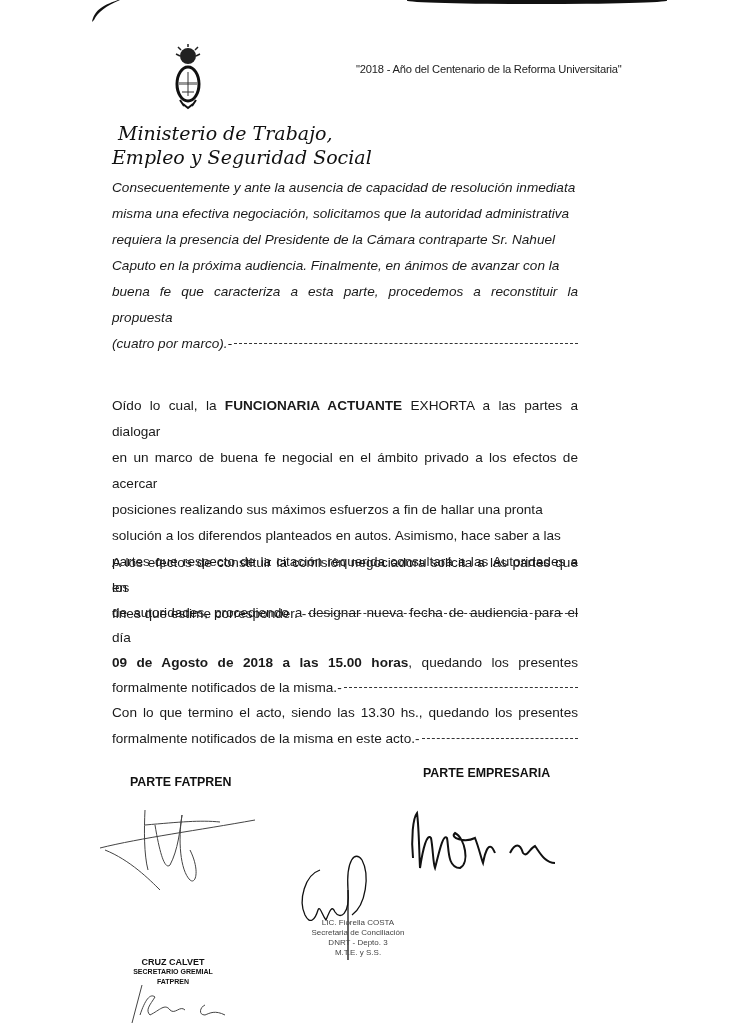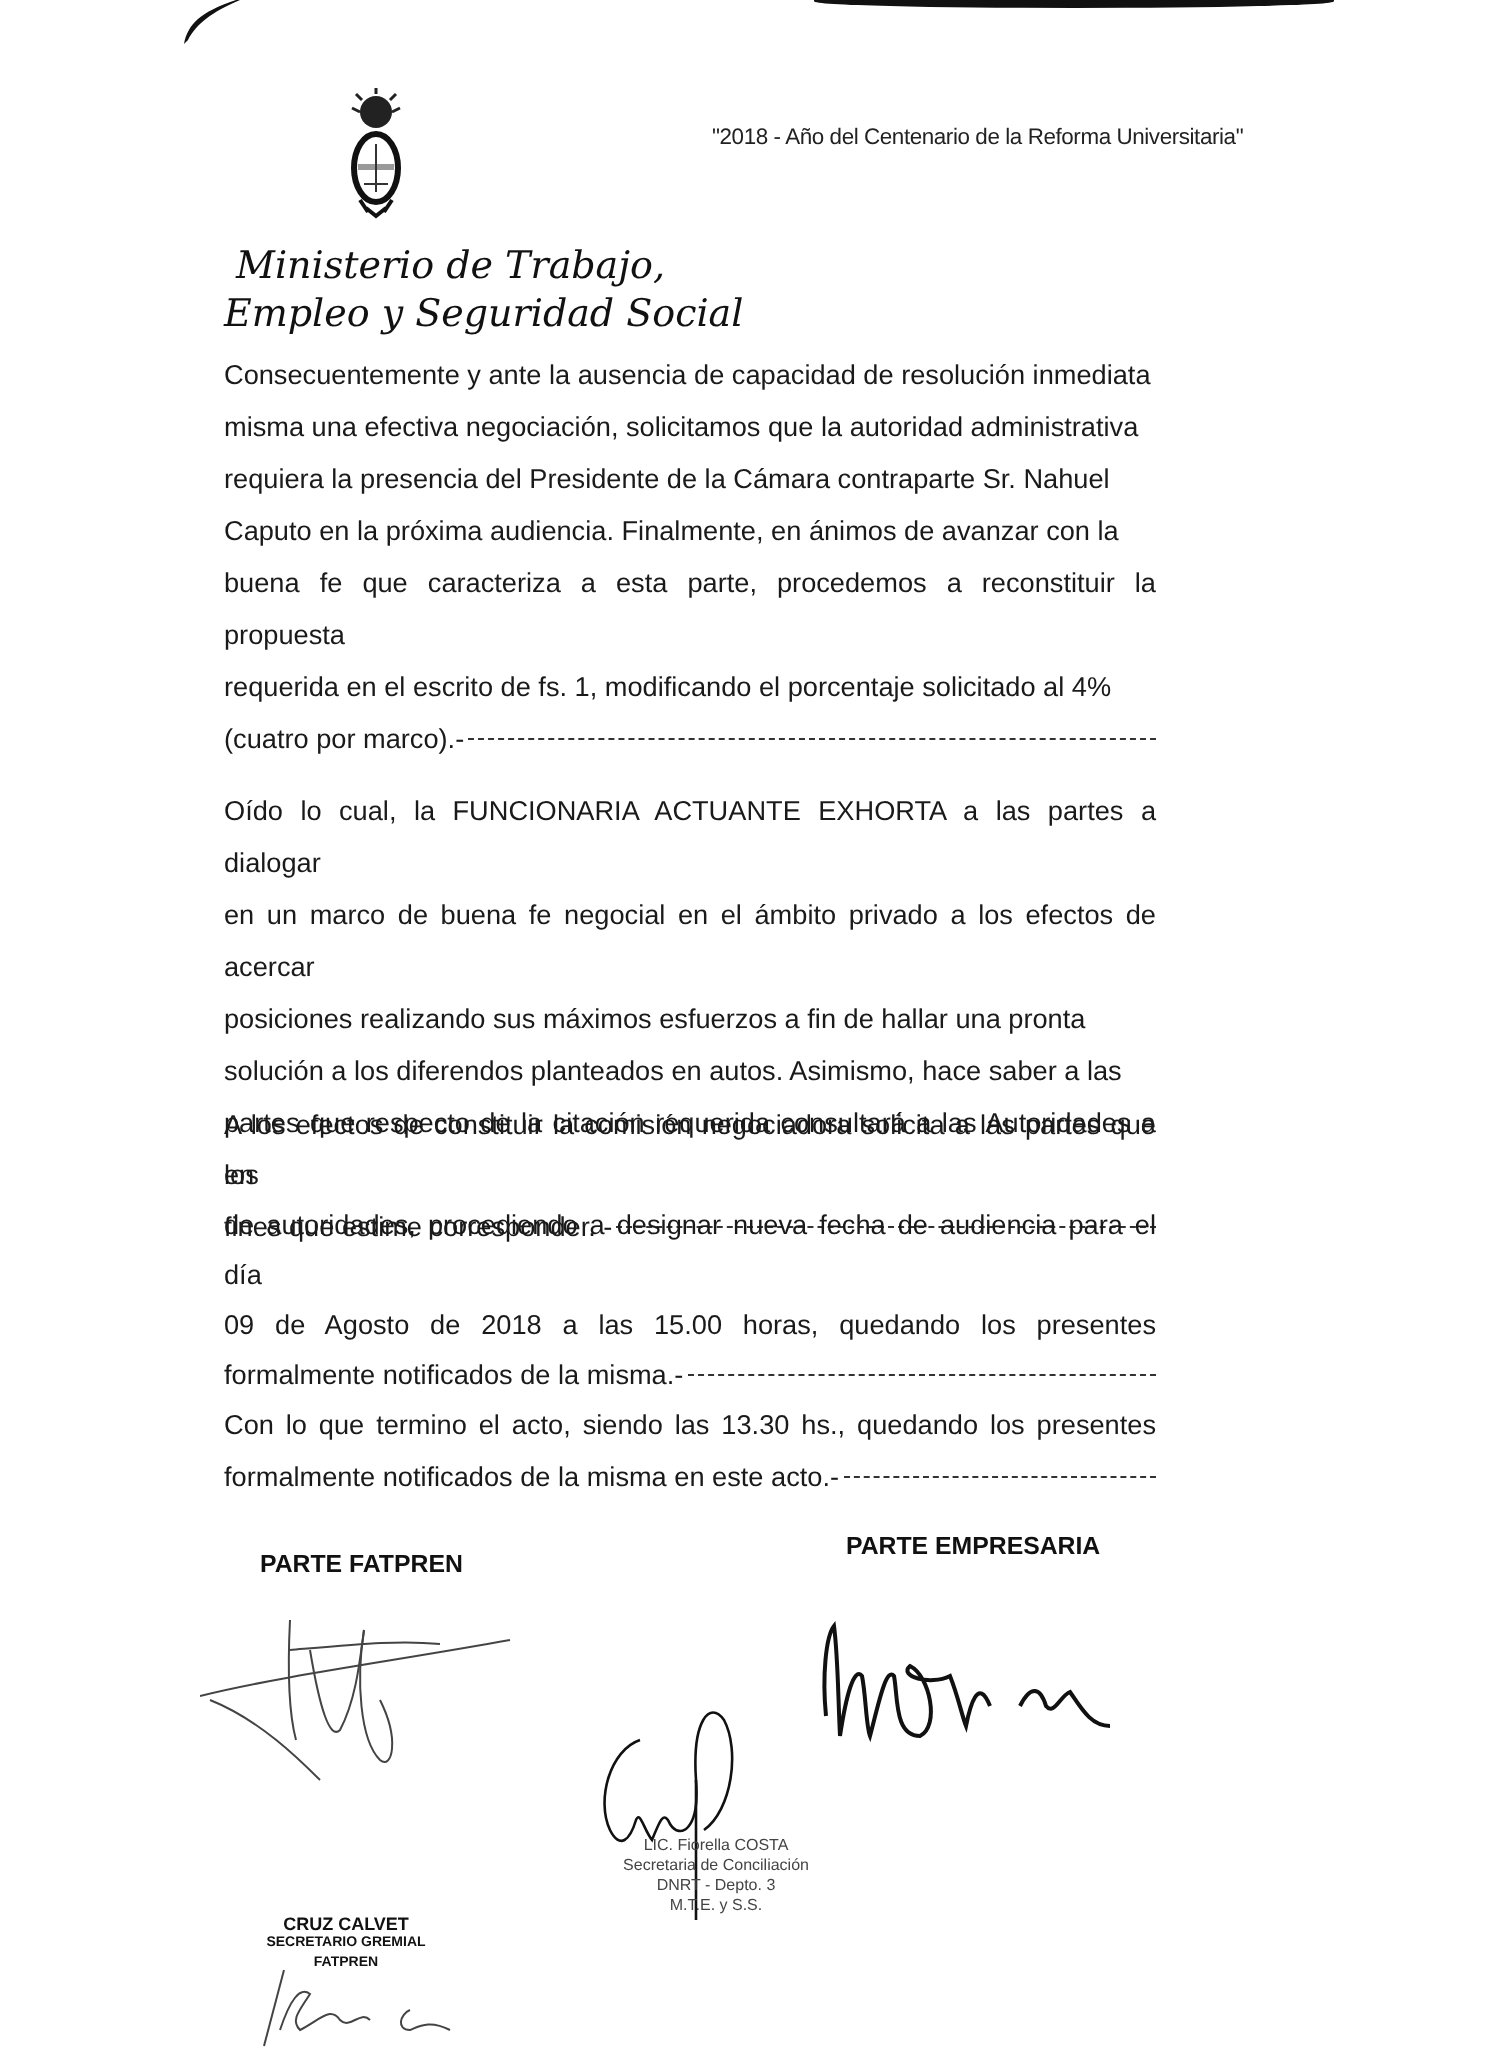--- a/index.html
+++ b/index.html
@@ -14,21 +14,21 @@
   .header-motto { position: absolute; left: 356px; top: 63px; font-size: 11.2px; letter-spacing: -0.2px; color: #222; white-space: nowrap; }
   .ministry { position: absolute; left: 112px; top: 121px; font-family: "DejaVu Serif", serif; font-style: italic; font-size: 19px; line-height: 24px; color: #111; }
   .ministry .l1 { padding-left: 6px; display: block; }
   .ministry .l2 { display: block; }
   .body-text { position: absolute; left: 112px; width: 466px; font-size: 13.6px; color: #1a1a1a; }
   .p { text-align: justify; text-align-last: left; line-height: 26px; margin: 0; }
   .p.tight { line-height: 25px; }
   .dashline { display: flex; align-items: baseline; }
   .dashline .txt { white-space: nowrap; }
   .dashline .dash { flex: 1; border-bottom: 1px dashed #333; margin-left: 2px; height: 0; transform: translateY(-4px); }
-  b { font-weight: normal; margin-top: 44px; }
+  b { font-weight: bold; margin-top: 44px; }
   .label { position: absolute; font-size: 12.4px; font-weight: bold; color: #111; white-space: nowrap; }
   .stamp { position: absolute; text-align: center; font-size: 8px; line-height: 10px; color: #444; }
   .stamp.dark { color: #111; font-weight: bold; text-align: center; }
   .sig { position: absolute; }
 </style>
 </head>
 <body>
 
 <svg class="scan-mark-left" viewBox="0 0 30 22">
   <path d="M2 22 C4 12, 10 6, 28 0 L30 0 C16 6, 8 12, 4 20 Z" fill="#111"></path>
@@ -47,27 +47,26 @@
   <path d="M10 56 L14 62 M26 56 L22 62 M13 60 L18 64 L23 60" stroke="#111" stroke-width="2" fill="none"></path>
 </svg>
 
 <div class="header-motto">"2018 - Año del Centenario de la Reforma Universitaria"</div>
 
 <div class="ministry">
   <span class="l1">Ministerio de Trabajo,</span>
   <span class="l2">Empleo y Seguridad Social</span>
 </div>
 
-<div class="body-text" style="top:175px;">
+<div class="body-text" style="top:175px;font-style:italic;">
   <p class="p">Consecuentemente y ante la ausencia de capacidad de resolución inmediata</p>
   <p class="p">misma una efectiva negociación, solicitamos que la autoridad administrativa</p>
   <p class="p">requiera la presencia del Presidente de la Cámara contraparte Sr. Nahuel</p>
   <p class="p">Caputo en la próxima audiencia. Finalmente, en ánimos de avanzar con la</p>
   <p class="p">buena fe que caracteriza a esta parte, procedemos a reconstituir la propuesta</p>
-  <p class="p">requerida en el escrito de fs. 1, modificando el porcentaje solicitado al 4%</p>
   <div class="p dashline">
     <span class="txt">(cuatro por marco).-</span>
       <span class="dash"></span>
   </div>
 </div>
 
 <div class="body-text" style="top:393px;">
   <p class="p"><span>Oído lo cual, la </span><b>FUNCIONARIA ACTUANTE</b><span> EXHORTA a las partes a dialogar</span></p>
   <p class="p">en un marco de buena fe negocial en el ámbito privado a los efectos de acercar</p>
   <p class="p">posiciones realizando sus máximos esfuerzos a fin de hallar una pronta</p>

